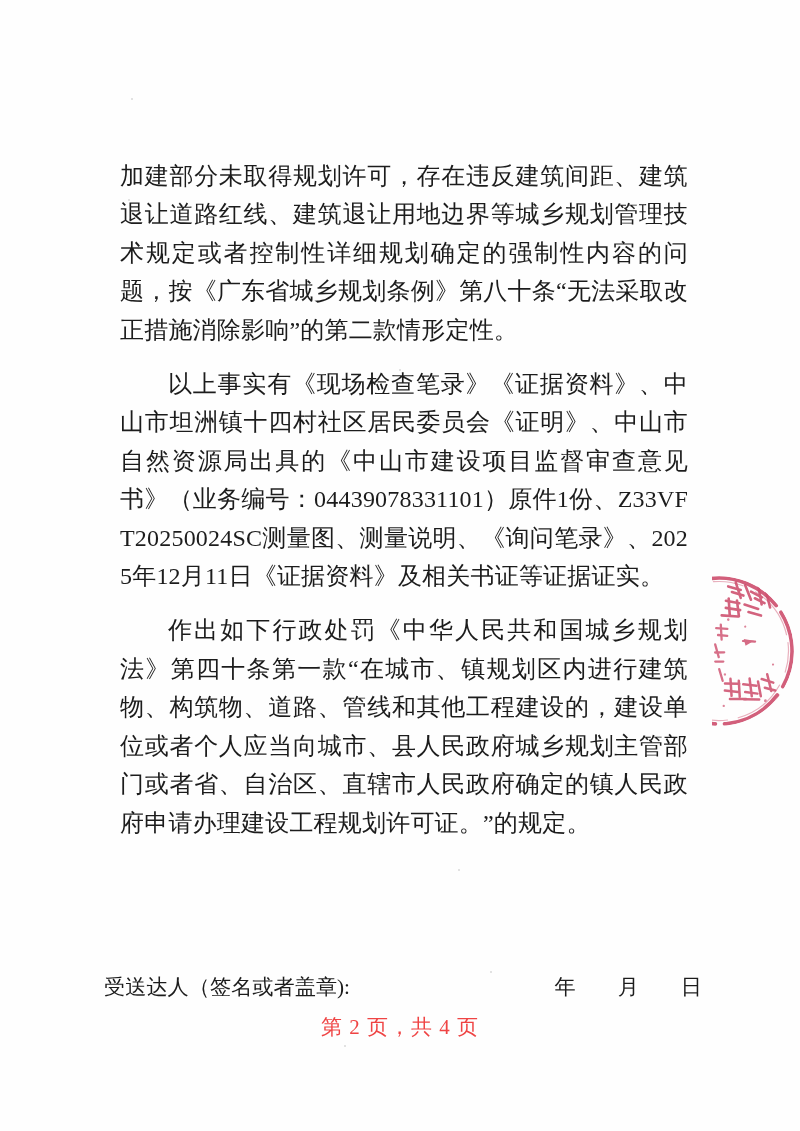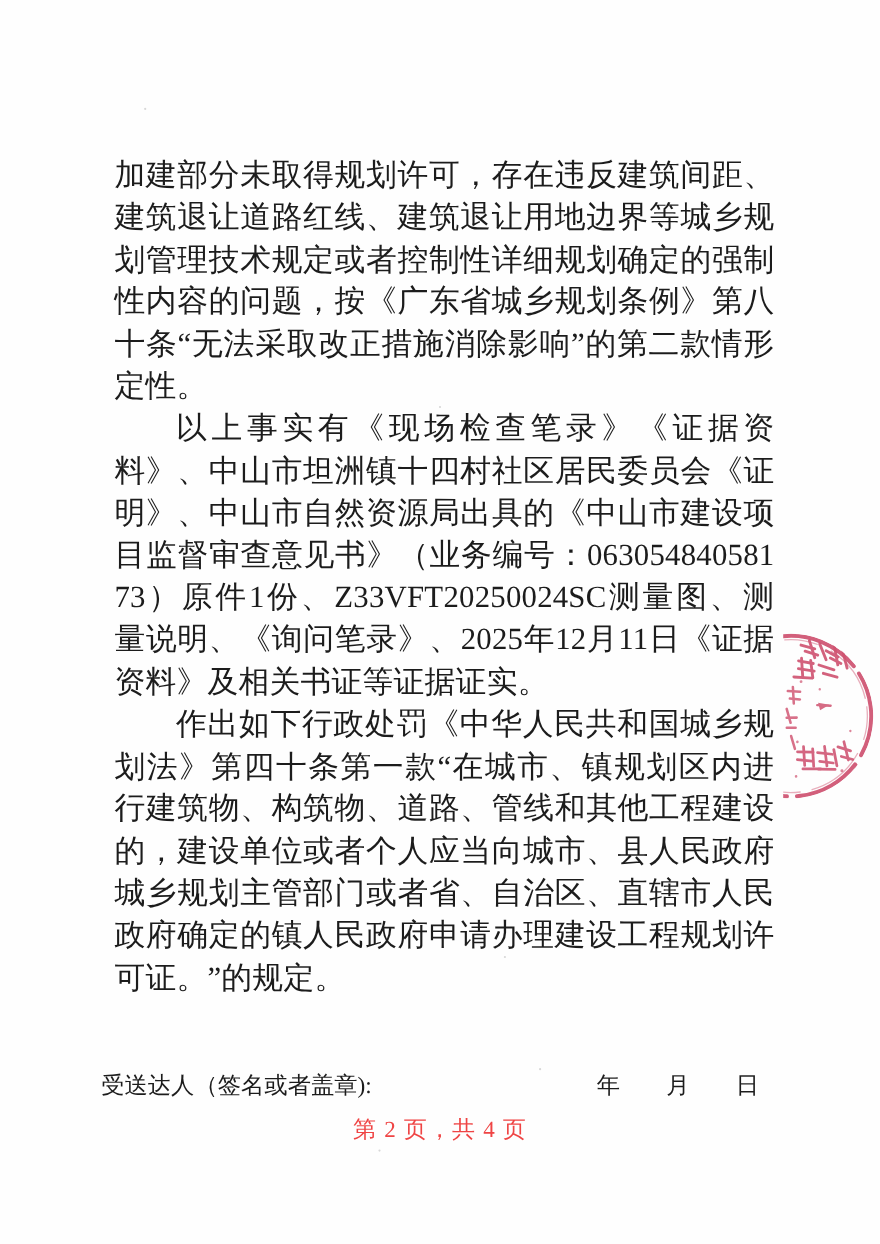--- a/index.html
+++ b/index.html
@@ -27,39 +27,39 @@
   }
 
   #body-text {
     position: absolute;
     left: 104px;
     top: 141px;
     width: 600px;
   }
 
   .para {
-    margin: 0;
-    font-size: 28px;
+    margin: 16px;
+    font-size: 24px;
     line-height: 38.4px;
     text-align: justify;
     text-align-last: left;
     letter-spacing: 0.2px;
     color: #1c1c1c;
     text-indent: 0;
     word-break: break-all;
   }
 
   .para.indent {
     text-indent: 2em;
   }
 
   
   #signature-row {
     position: absolute;
-    left: 92px;
+    left: 104px;
     top: 973px;
     width: 600px;
     display: flex;
     align-items: baseline;
     font-size: 21.2px;
     color: #1c1c1c;
   }
 
   #recipient-label {
     white-space: nowrap;
@@ -118,21 +118,21 @@
 
   <div class="speckle" style="left:131px; top:98px; width:2px; height:2px;"></div>
   <div class="speckle" style="left:128px; top:199px; width:2px; height:2px;"></div>
   <div class="speckle" style="left:399px; top:369px; width:2px; height:2px;"></div>
   <div class="speckle" style="left:458px; top:869px; width:2px; height:2px;"></div>
   <div class="speckle" style="left:490px; top:971px; width:2px; height:2px;"></div>
   <div class="speckle" style="left:344px; top:1045px; width:2px; height:2px;"></div>
 
   <div id="body-text">
     <p class="para">加建部分未取得规划许可，存在违反建筑间距、建筑退让道路红线、建筑退让用地边界等城乡规划管理技术规定或者控制性详细规划确定的强制性内容的问题，按《广东省城乡规划条例》第八十条“无法采取改正措施消除影响”的第二款情形定性。</p>
-    <p class="para indent">以上事实有《现场检查笔录》《证据资料》、中山市坦洲镇十四村社区居民委员会《证明》、中山市自然资源局出具的《中山市建设项目监督审查意见书》（业务编号：06305484058173）原件1份、Z33VFT20250024SC测量图、测量说明、《询问笔录》、2025年12月11日《证据资料》及相关书证等证据证实。</p>
+    <p class="para indent">以上事实有《现场检查笔录》《证据资料》、中山市坦洲镇十四村社区居民委员会《证明》、中山市自然资源局出具的《中山市建设项目监督审查意见书》（业务编号：04439078331101）原件1份、Z33VFT20250024SC测量图、测量说明、《询问笔录》、2025年12月11日《证据资料》及相关书证等证据证实。</p>
     <p class="para indent">作出如下行政处罚《中华人民共和国城乡规划法》第四十条第一款“在城市、镇规划区内进行建筑物、构筑物、道路、管线和其他工程建设的，建设单位或者个人应当向城市、县人民政府城乡规划主管部门或者省、自治区、直辖市人民政府确定的镇人民政府申请办理建设工程规划许可证。”的规定。</p>
   </div>
 
   <div id="signature-row">
     <span id="recipient-label">受送达人（签名或者盖章):</span>
     <span id="date-blanks">
       <span>年</span>
       <span>月</span>
       <span>日</span>
     </span>

